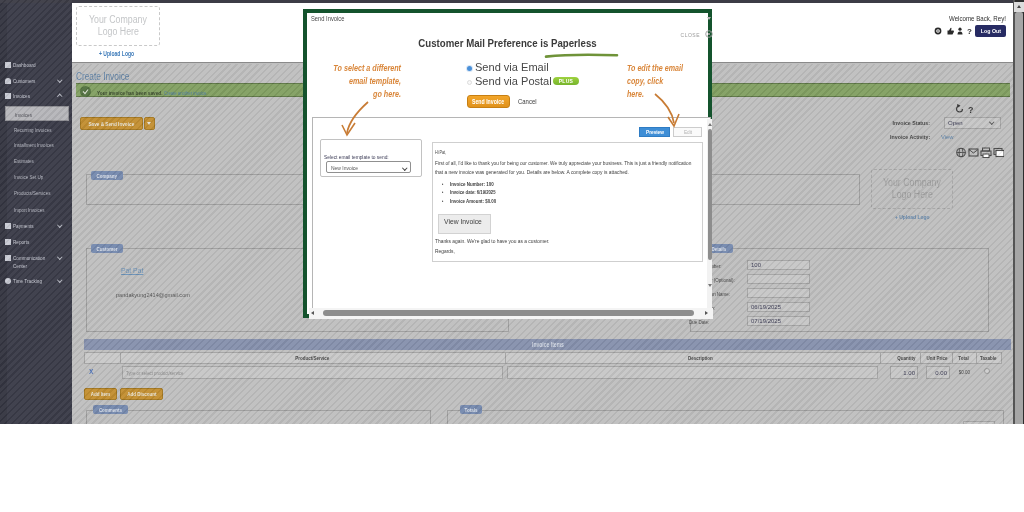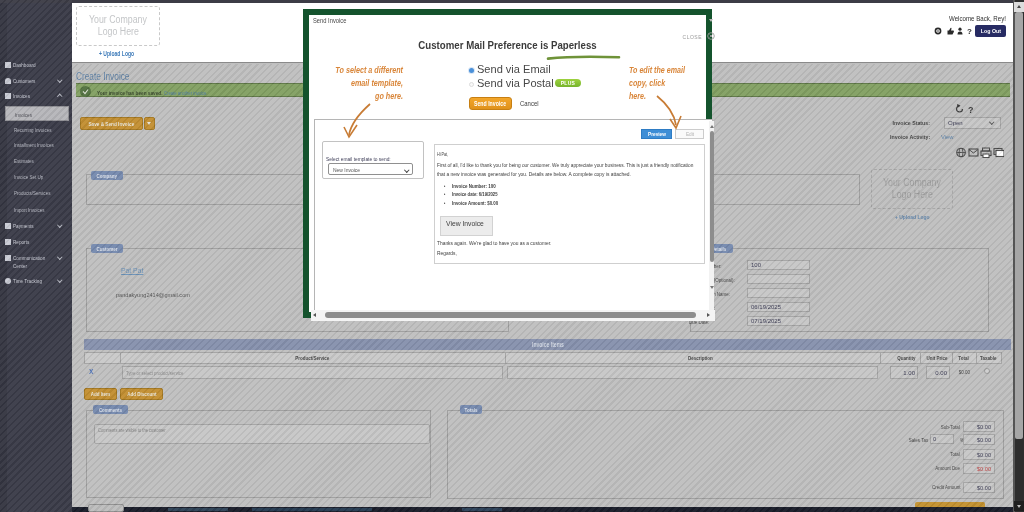--- a/index.html
+++ b/index.html
@@ -1,17 +1,17 @@
 <!DOCTYPE html>
 <html><head>
 <meta charset="utf-8">
 <style>
 html,body{margin:0;padding:0;}
 *{box-sizing:border-box;font-family:"Liberation Sans",sans-serif;}
-#page{position:relative;width:1024px;height:512px;overflow:hidden;background:#fff;}
+#page{position:relative;width:1024px;height:424px;overflow:hidden;background:#fff;}
 .abs{position:absolute;}
 
 .stripes{position:absolute;z-index:40;pointer-events:none;
  background:repeating-linear-gradient(135deg, rgba(255,255,255,0.04) 0px, rgba(255,255,255,0.04) 3.2px, rgba(0,0,0,0.055) 3.2px, rgba(0,0,0,0.055) 4.9px);}
 
 #sidebar{left:0;top:0;width:72px;height:512px;background:#3a3b48;}
 #sidebar .edge{position:absolute;left:0;top:0;width:7px;height:512px;background:#343541;}
 .side-item{position:absolute;left:13px;color:#c9cbd4;font-size:6.2px;white-space:nowrap;transform:scaleX(0.75);transform-origin:left;}
 .side-ico{position:absolute;left:5px;width:6px;height:6px;}
 .chev{position:absolute;width:3.5px;height:3.5px;border-right:1.3px solid #b7b9c2;border-bottom:1.3px solid #b7b9c2;}
@@ -36,21 +36,21 @@
 .badge span{display:inline-block;transform:scaleX(0.8);}
 .obtn{position:absolute;background:#c38f31;border:1px solid #a2761f;border-radius:2px;color:#e8e4d8;font-weight:bold;text-align:center;}
 .obtn span{display:inline-block;transform:scaleX(0.78);}
 .inp{position:absolute;background:#c7c7c7;border:1px solid #a3a3a3;font-size:6px;color:#3c3c55;}
 .lbl{position:absolute;font-size:5.6px;color:#454545;text-align:right;white-space:nowrap;}
 .lbl span{display:inline-block;transform:scaleX(0.8);transform-origin:right;}
 .lbc span{transform-origin:center;}
 #create-title{position:absolute;left:4px;top:7px;font-size:10.5px;color:#5e81a5;transform:scaleX(0.79);transform-origin:left;}
 #greenbar{position:absolute;left:4px;top:20px;width:934px;height:14px;background:#82a062;border-top:1px solid #5d7645;border-bottom:1px solid #5d7645;}
 
-#modal{left:303px;top:9px;width:409px;height:309px;background:#fff;border:6px solid #14532d;z-index:50;}
+#modal{left:303px;top:9px;width:409px;height:309px;background:#fff;border:4px solid #14532d;z-index:50;}
 #modal .title{position:absolute;left:4px;top:2px;font-size:6.8px;color:#4a4a4a;transform:scaleX(0.85);transform-origin:left;}
 #close{position:absolute;left:338px;top:18.5px;width:55px;font-size:5px;color:#9a9a9a;letter-spacing:0.5px;text-align:right;}
 #mhead{position:absolute;left:0;top:24px;width:100%;text-align:center;font-size:11.5px;font-weight:bold;color:#3b3b3b;transform:scaleX(0.84);}
 .radio{position:absolute;width:5px;height:5px;border-radius:50%;}
 #modal .rlbl{position:absolute;font-size:11.5px;color:#474747;white-space:nowrap;}
 #plus{position:absolute;left:246px;top:64px;width:26px;height:8px;background:linear-gradient(#9ed23f,#76b42c);border-radius:4px;color:#fff;font-size:5px;font-weight:bold;text-align:center;line-height:8px;letter-spacing:0.3px;}
 #sendbtn{position:absolute;left:160px;top:82px;width:43px;height:13px;background:linear-gradient(#f3a62a,#e0921c);border:1px solid #c77f12;border-radius:3px;color:#fff;font-size:6.5px;font-weight:bold;text-align:center;line-height:12px;}
 #sendbtn span{display:inline-block;transform:scaleX(0.8);}
 #cancel{position:absolute;left:211px;top:85px;font-size:7px;color:#3d3d3d;transform:scaleX(0.85);transform-origin:left;}
 .annot{position:absolute;color:#d9863a;font-size:8.4px;font-style:italic;font-weight:bold;line-height:12.9px;z-index:60;white-space:nowrap;}

